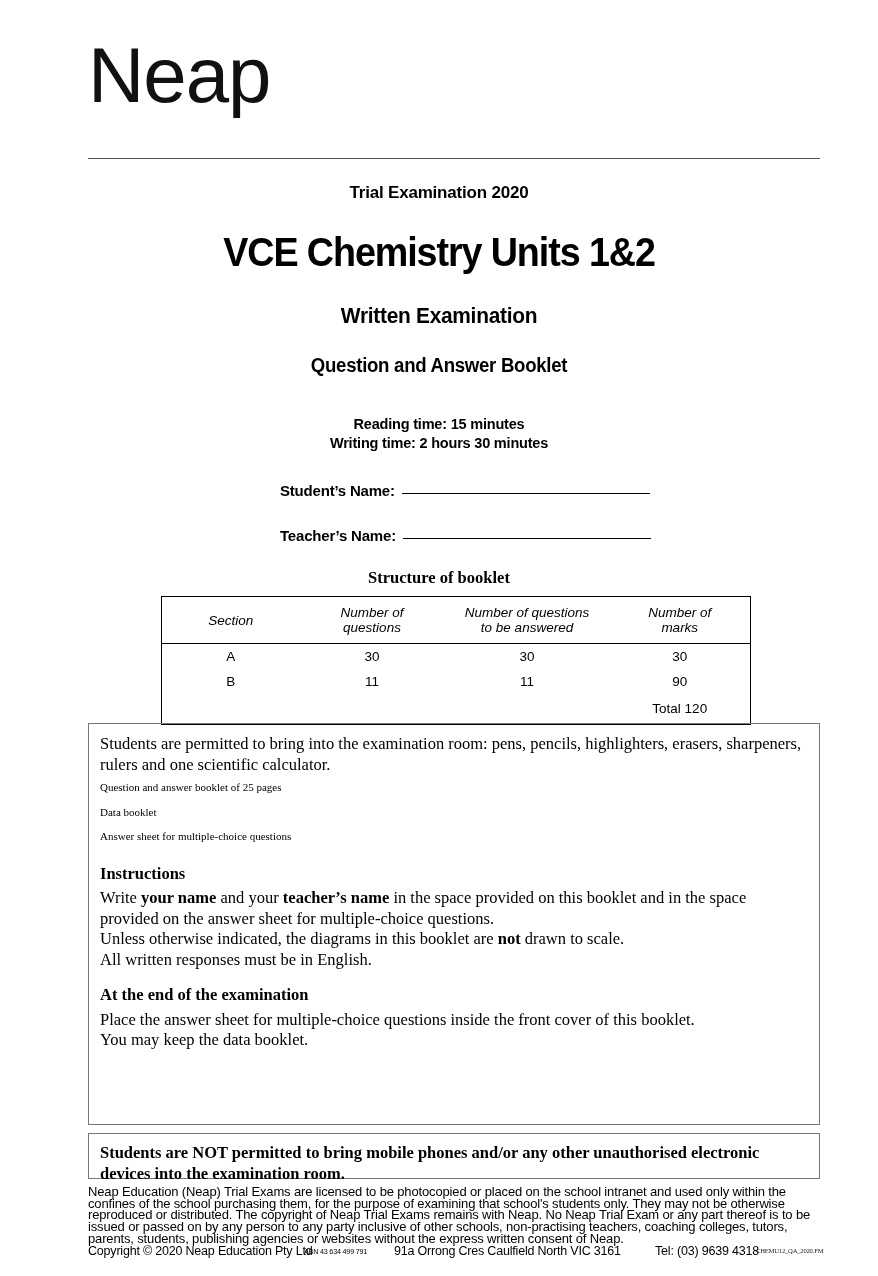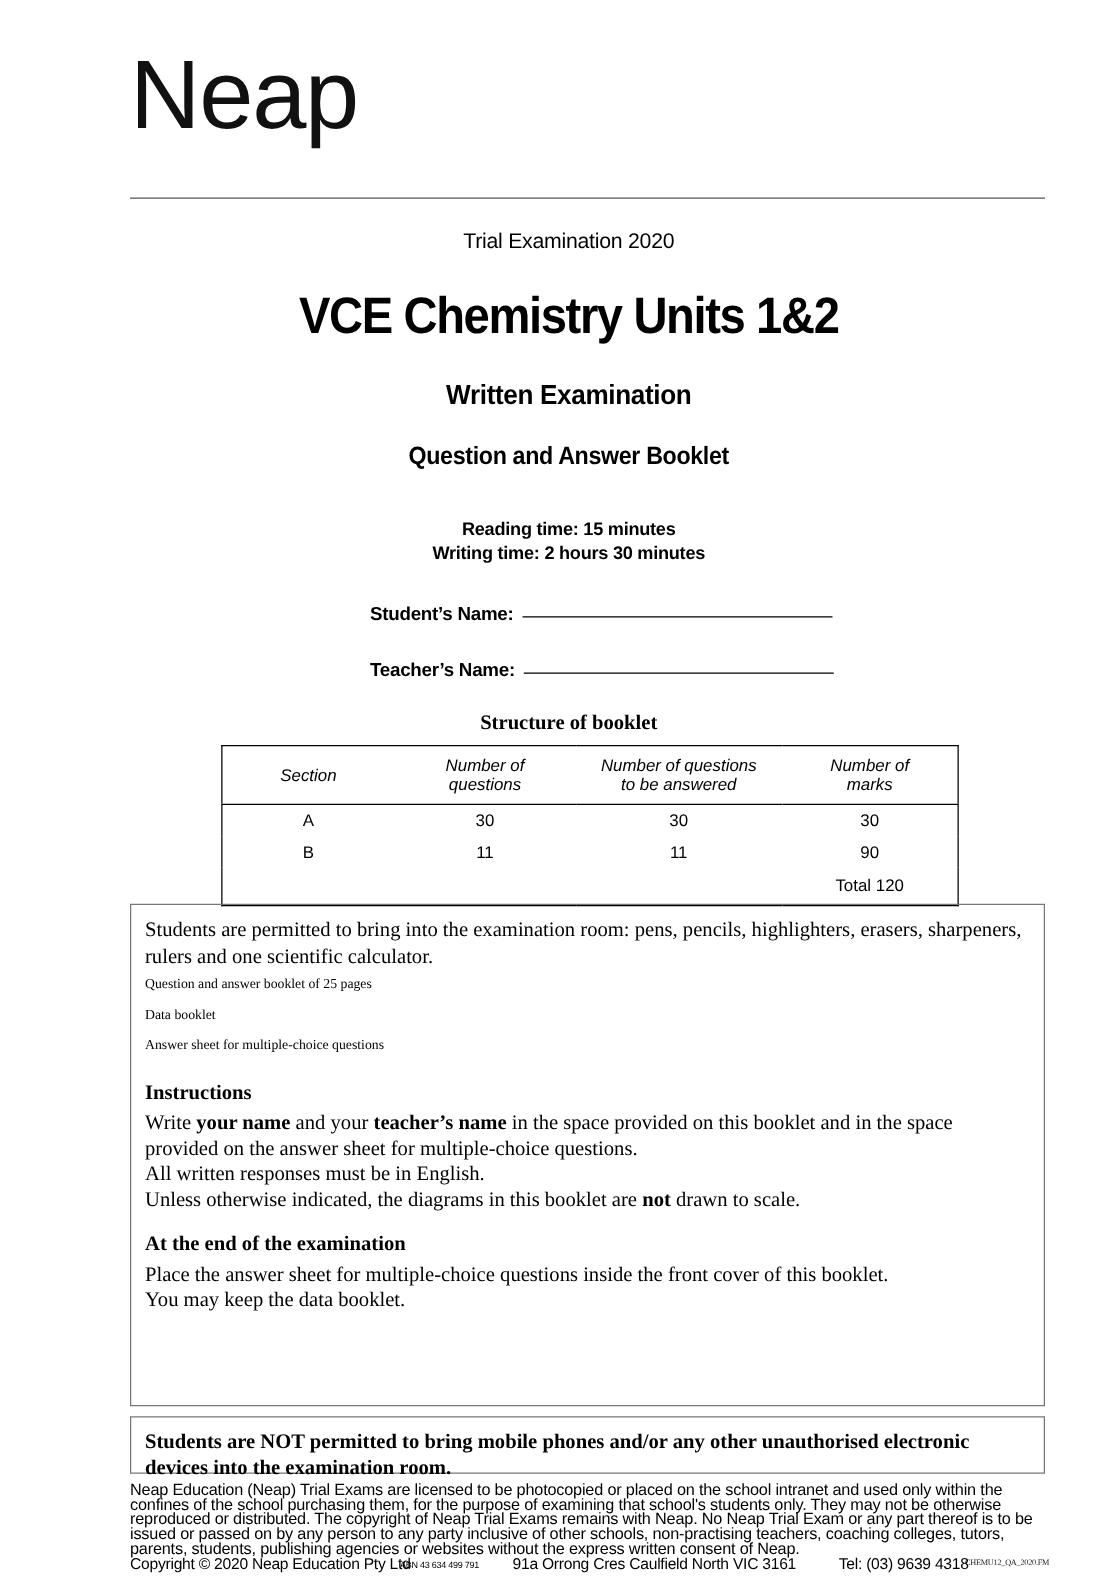--- a/index.html
+++ b/index.html
@@ -10,21 +10,21 @@
   body {
     width: 878px;
     height: 1276px;
     position: relative;
     font-family: "Liberation Serif", "DejaVu Serif", serif;
     color: #000000;
     overflow: hidden;
   }
   .page {
     position: absolute;
-    left: 16px; top: 0;
+    left: 0; top: 0;
     width: 698px;
     height: 1276px;
   }
 
   
   .logo {
     position: absolute;
     left: 88px;
     top: 36px;
     font-family: "Liberation Sans", "DejaVu Sans", sans-serif;
@@ -48,21 +48,21 @@
   .title-block {
     position: absolute;
     left: 0;
     top: 183px;
     width: 878px;
     text-align: center;
     font-family: "Liberation Sans Narrow", "Liberation Sans", "DejaVu Sans Condensed", sans-serif;
   }
   .t-trial {
     font-size: 17px;
-    font-weight: normal;
+    font-weight: bold;
     letter-spacing: -0.2px;
   }
   .t-main {
     font-size: 41px;
     font-weight: bold;
     letter-spacing: -1.2px;
     margin-top: 26px;
     transform: scaleX(0.92);
   }
   .t-written {
@@ -314,23 +314,23 @@
   <div class="infobox" id="instructions-box">
     <p class="para">Students are permitted to bring into the examination room: pens, pencils, highlighters, erasers, sharpeners, rulers and one scientific calculator.</p>
 
     <div class="list-line">Question and answer booklet of 25 pages</div>
     <div class="list-line">Data booklet</div>
     <div class="list-line">Answer sheet for multiple-choice questions</div>
 
     <div class="subhead">Instructions</div>
     <p class="para"><span>Write </span><b>your name</b><span> and your </span><b>teacher’s name</b><span> in the space provided on this booklet and in the space provided on the answer sheet for multiple-choice questions.</span></p>
 
+    <p class="para spaced"><span>Unless otherwise indicated, the diagrams in this booklet are </span><b>not</b><span> drawn to scale.</span></p>
+
     <p class="para spaced">All written responses must be in English.</p>
-
-    <p class="para spaced"><span>Unless otherwise indicated, the diagrams in this booklet are </span><b>not</b><span> drawn to scale.</span></p>
 
     <div class="subhead">At the end of the examination</div>
     <p class="para">Place the answer sheet for multiple-choice questions inside the front cover of this booklet.</p>
     <p class="para spaced">You may keep the data booklet.</p>
   </div>
 
   <div class="infobox" id="mobile-box">
     <div class="mobile-text">Students are NOT permitted to bring mobile phones and/or any other unauthorised electronic devices into the examination room.</div>
   </div>
 

